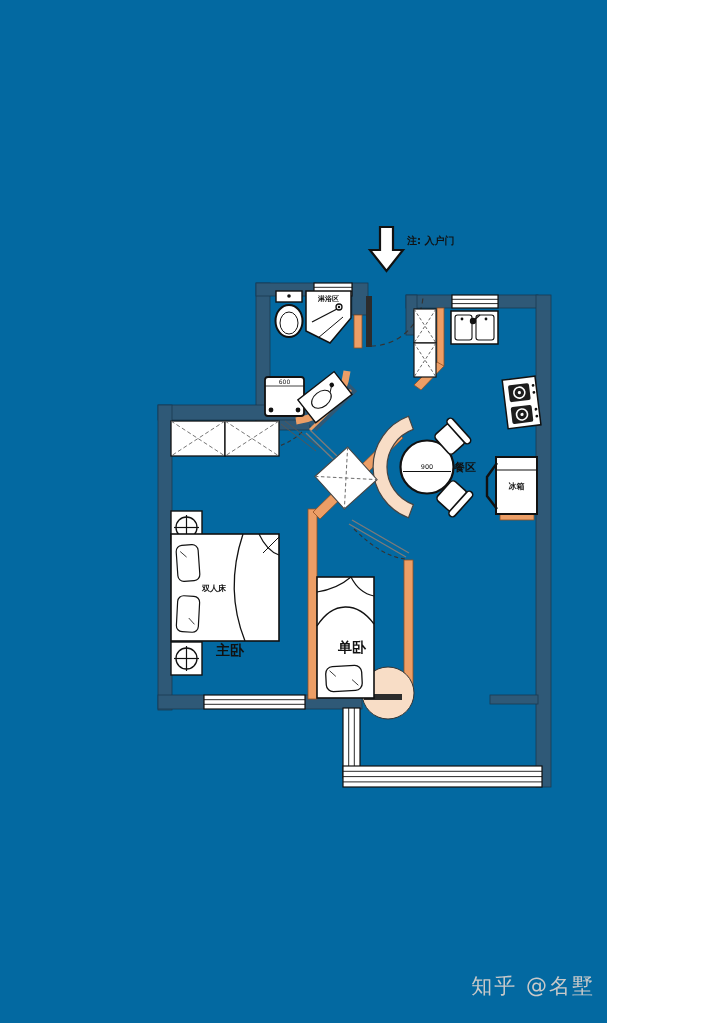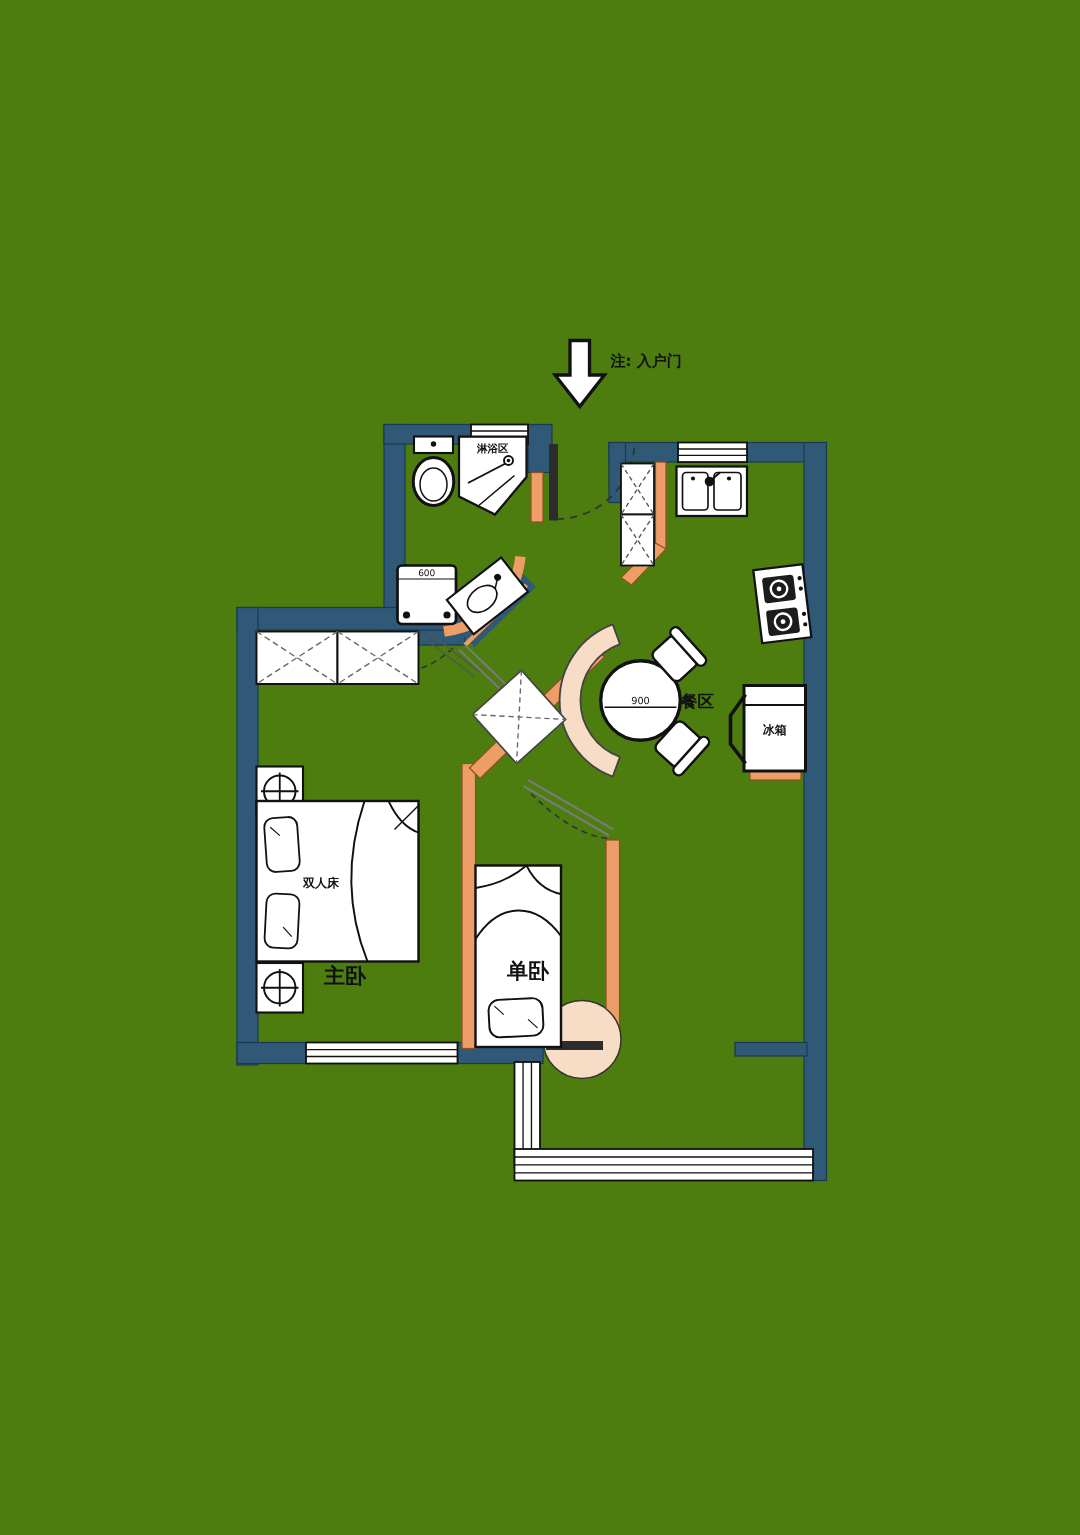--- a/index.html
+++ b/index.html
@@ -1,16 +1,16 @@
 <!DOCTYPE html>
 <html><head>
 <meta charset="utf-8">
 <style>
   html,body{margin:0;padding:0;background:#fff;}
-  .canvas{position:relative;width:720px;height:1023px;background:#4d7c0f;overflow:hidden;
+  .canvas{position:relative;width:607px;height:1023px;background:#0369a1;overflow:hidden;
           font-family:"DejaVu Sans",sans-serif;}
   .plan-svg{position:absolute;left:0;top:0;}
   .lbl{fill:#111;font-family:"DejaVu Sans",sans-serif;}
   .lbl-b{font-weight:bold;}
   .watermark{position:absolute;top:972px;right:12px;font-size:21px;color:#c9c9c9;
              letter-spacing:2px;font-family:"DejaVu Sans",sans-serif;}
 </style>
 </head>
 <body>
 
@@ -235,13 +235,14 @@
   <text x="328.5" y="301" class="lbl lbl-b" font-size="7" text-anchor="middle">淋浴区</text>
   <text x="465" y="471" class="lbl lbl-b" font-size="11" text-anchor="middle">餐区</text>
   <text x="516.5" y="489" class="lbl lbl-b" font-size="8" text-anchor="middle">冰箱</text>
   <text x="214" y="591" class="lbl lbl-b" font-size="8" text-anchor="middle">双人床</text>
   <text x="230" y="655" class="lbl lbl-b" font-size="14" text-anchor="middle">主卧</text>
   <text x="352" y="652" class="lbl lbl-b" font-size="14" text-anchor="middle">单卧</text>
   <text x="427" y="469" class="lbl" font-size="6.5" text-anchor="middle">900</text>
   <text x="284.5" y="384" class="lbl" font-size="6" text-anchor="middle">600</text>
 </svg>
 
+<div class="watermark">知乎 @名墅</div>
 </div>
 
 </body></html>

